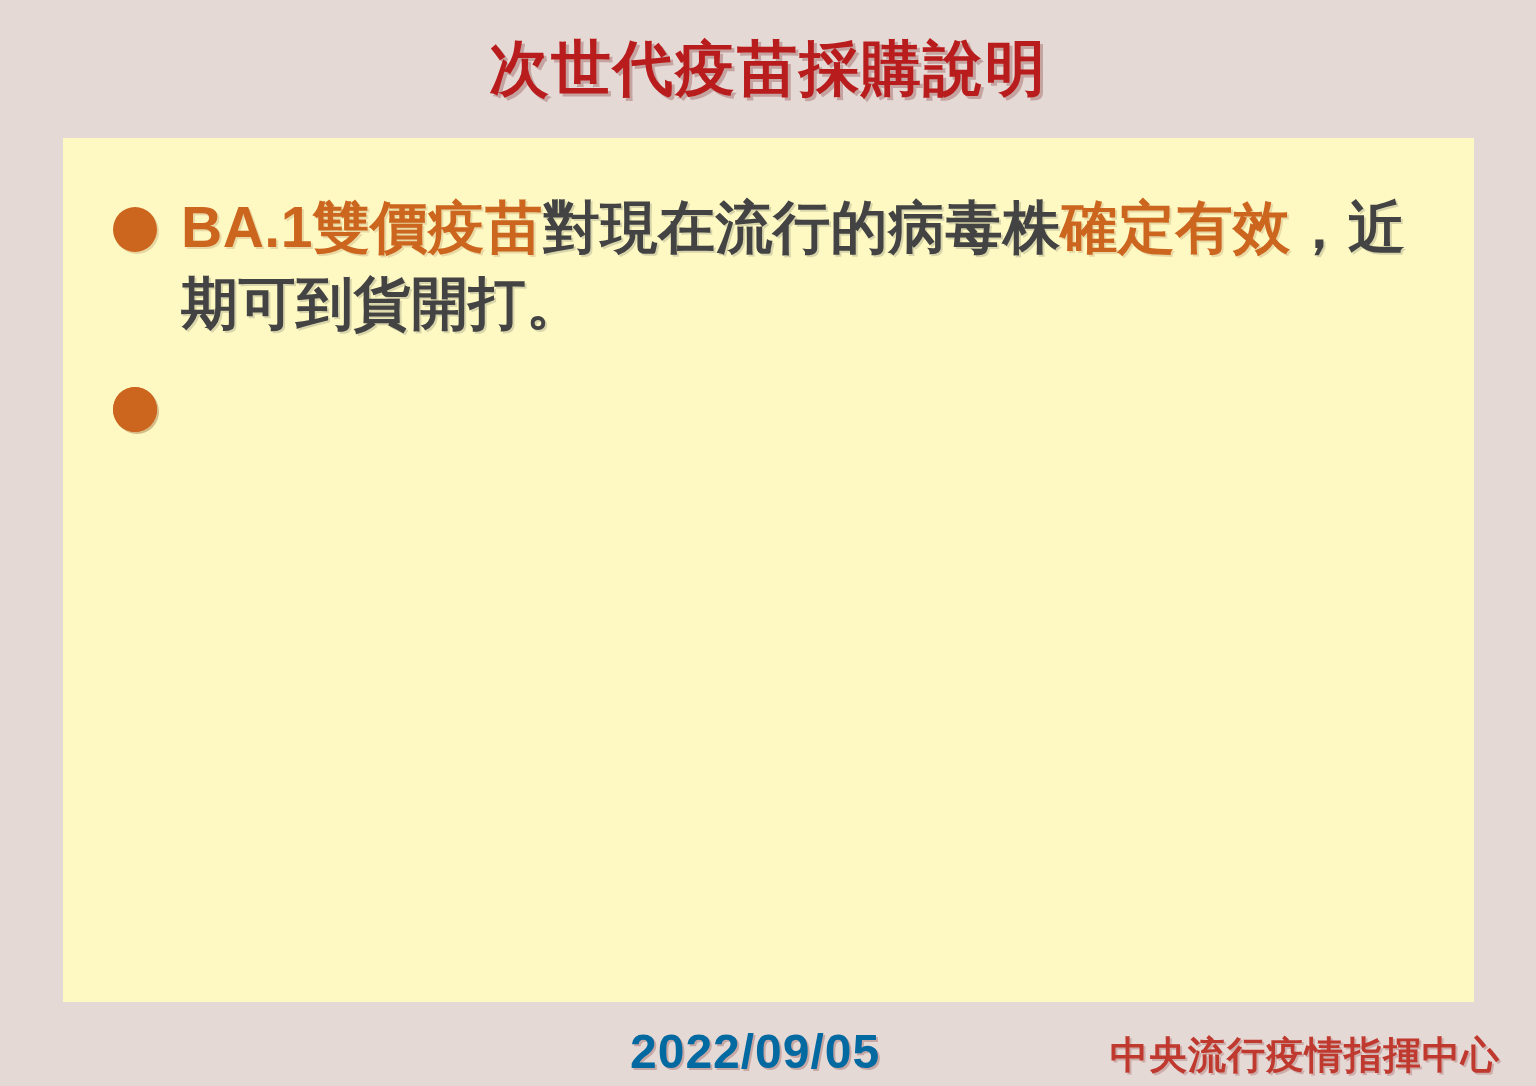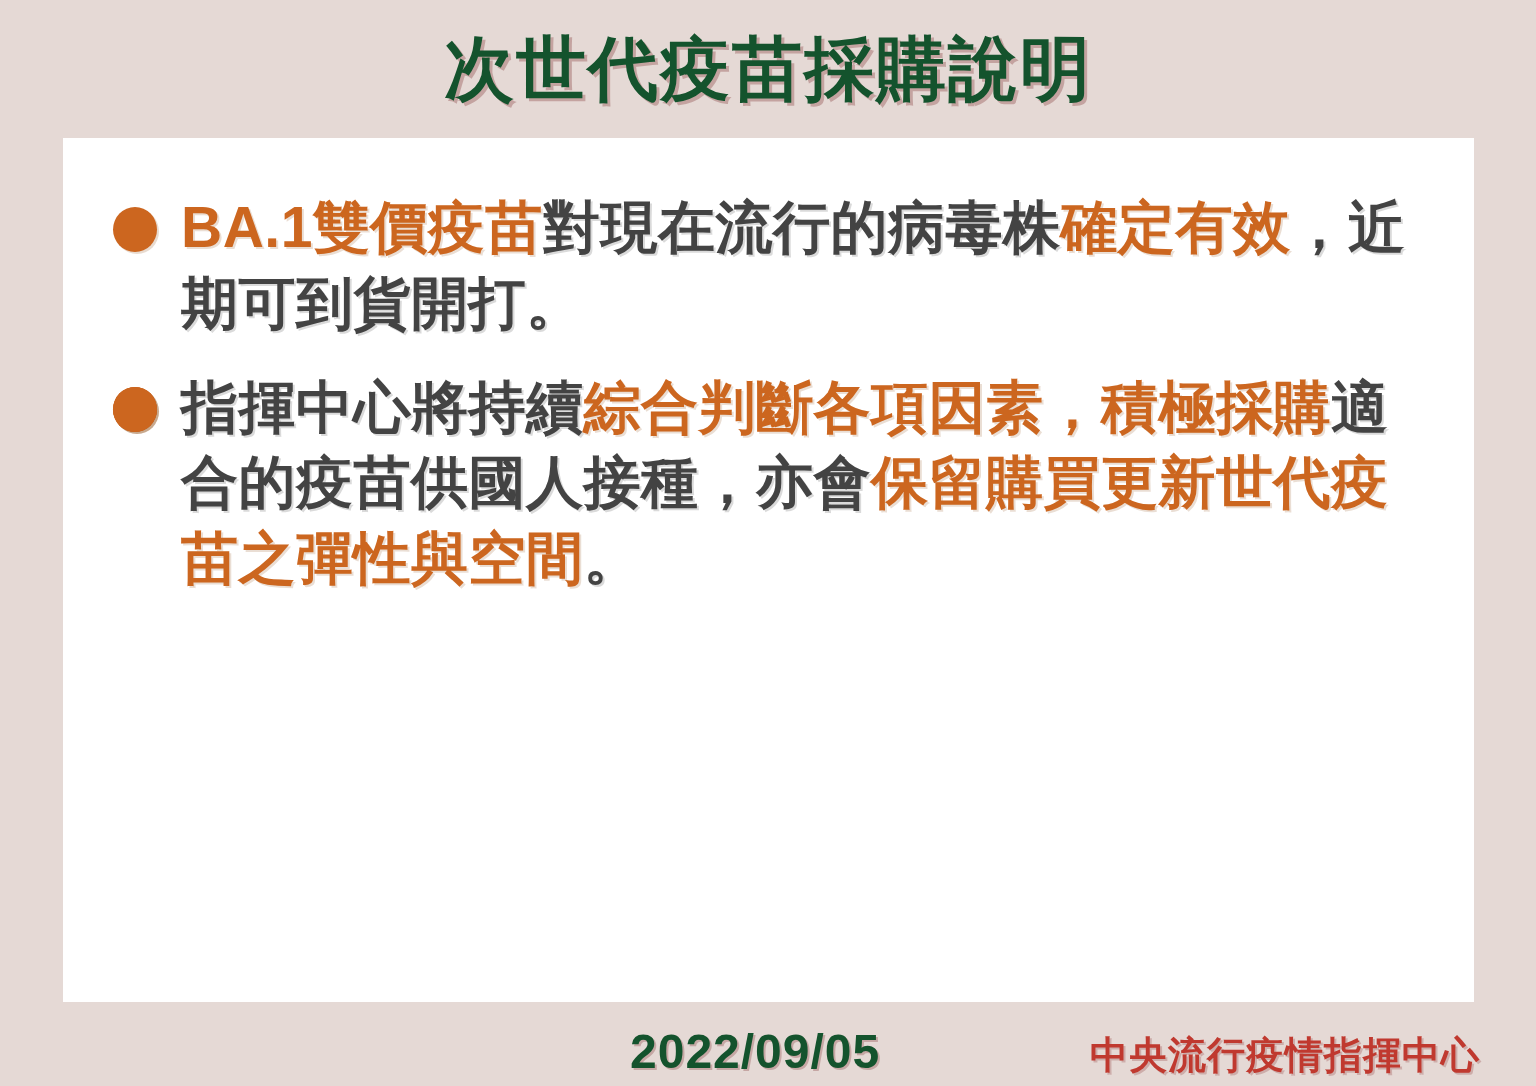--- a/index.html
+++ b/index.html
@@ -27,38 +27,38 @@
     position: absolute;
     left: 0;
     top: 8px;
     width: 1536px;
     height: 122px;
     display: flex;
     align-items: center;
     justify-content: center;
   }
   .title-text {
-    font-size: 70px;
+    font-size: 60px;
     font-weight: bold;
-    color: #14532d;
+    color: #b91c1c;
     letter-spacing: 2px;
     line-height: 1;
     text-shadow: 3px 3px 0 rgba(120, 40, 40, 0.30);
     white-space: nowrap;
     text-align: right;
   }
 
   
   .card {
     position: absolute;
     left: 63px;
     top: 138px;
     width: 1411px;
     height: 864px;
-    background: #ffffff;
+    background: #fef9c3;
     box-sizing: border-box;
     padding: 52px 36px 20px 36px;
   }
 
   .bullet-list {
     margin: 0;
     padding: 0;
     list-style: none;
   }
 
@@ -107,28 +107,28 @@
     top: 1010px;
     width: 1536px;
     height: 76px;
   }
   .footer-date {
     position: absolute;
     left: 630px;
     top: 14px;
     font-size: 48px;
     font-weight: bold;
-    color: #14532d;
+    color: #0369a1;
     letter-spacing: 1px;
     text-shadow: 2px 2px 0 rgba(120, 40, 40, 0.28);
     white-space: nowrap;
   }
   .footer-org {
     position: absolute;
-    right: 56px;
+    right: 36px;
     top: 20px;
     font-size: 38px;
     font-weight: bold;
     color: #c0392f;
     letter-spacing: 1px;
     text-shadow: 2px 2px 0 rgba(140, 45, 45, 0.26);
     white-space: nowrap;
   }
 </style>
 </head>
@@ -138,21 +138,20 @@
 
   <div class="title-bar">
     <div class="title-text">次世代疫苗採購說明</div>
   </div>
 
   <div class="card">
     <ul class="bullet-list" id="bullet-list">
         <li class="bullet-item"><span class="bullet-dot"></span><span class="bullet-text"><span class="seg-orange">BA.1雙價疫苗</span><span class="seg-gray">對現在流行的病毒株</span><span class="seg-orange">確定有效</span><span class="seg-gray">，近期可到貨開打。</span></span></li>
         <li class="bullet-item"><span class="bullet-dot"></span></li>
         <li class="bullet-item"><span class="bullet-dot"></span></li>
-        <li class="bullet-item"><span class="bullet-dot"></span><span class="bullet-text"><span class="seg-gray">指揮中心將持續</span><span class="seg-orange">綜合判斷各項因素，積極採購</span><span class="seg-gray">適合的疫苗供國人接種，亦會</span><span class="seg-orange">保留購買更新世代疫苗之彈性與空間</span><span class="seg-gray">。</span></span></li>
       </ul>
   </div>
 
   <div class="footer">
     <div class="footer-date">2022/09/05</div>
     <div class="footer-org">中央流行疫情指揮中心</div>
   </div>
 
 </div>
 

